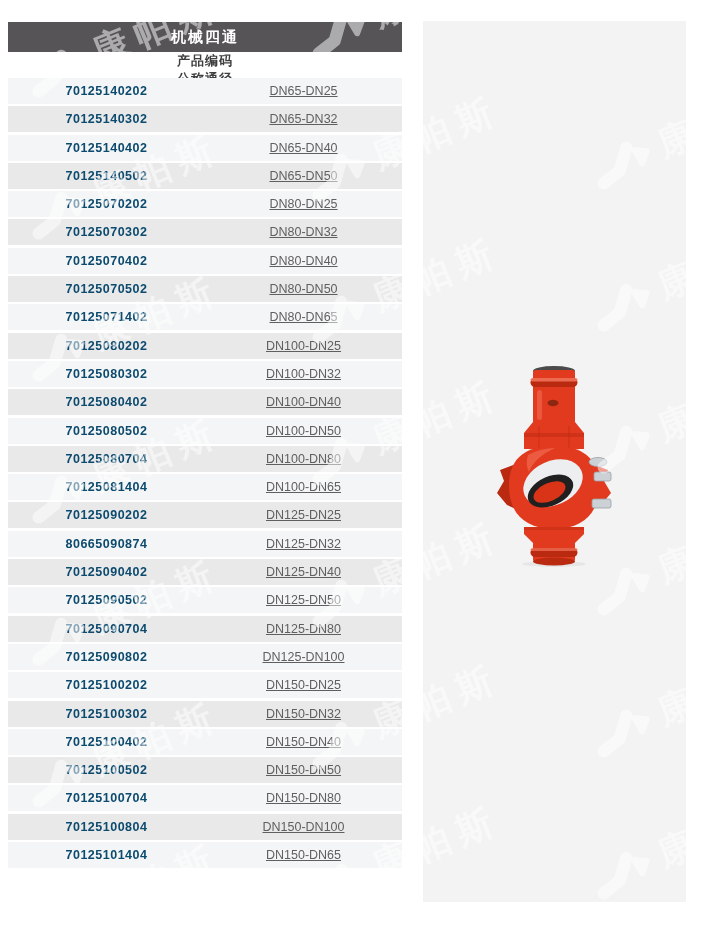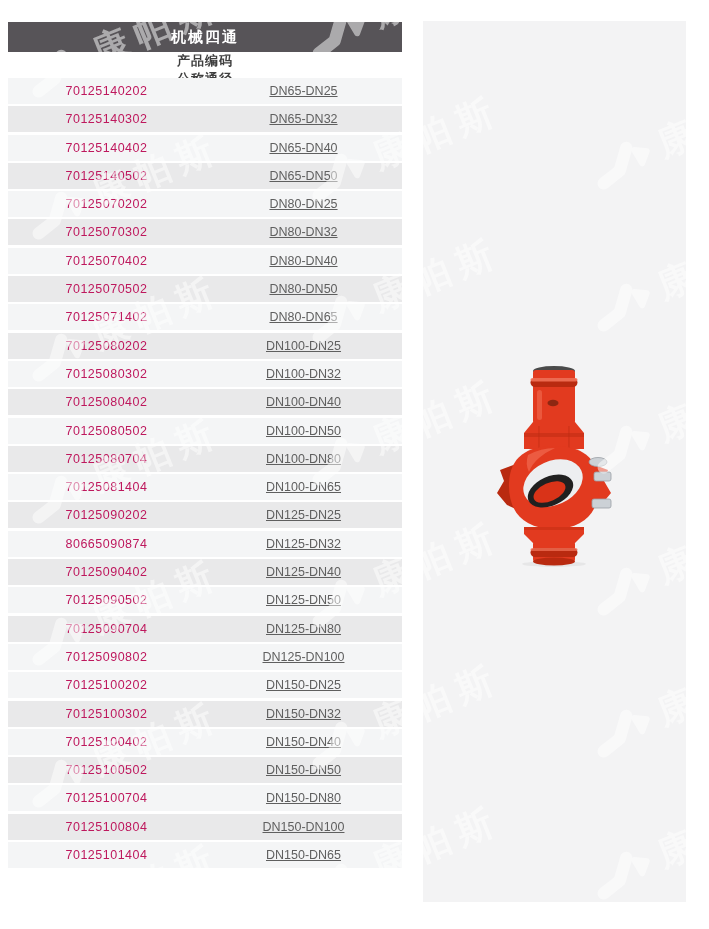--- a/index.html
+++ b/index.html
@@ -16,21 +16,21 @@
   .table-area{position:absolute;left:8px;top:22px;width:394px;}
   .title-bar{height:30px;background:var(--c-bar);display:flex;align-items:center;justify-content:center;}
   .title-bar span{color:#fff;font-size:15px;font-weight:bold;letter-spacing:2px;}
   .head-row{height:26px;display:flex;align-items:center;background:#fff;flex-direction:column;}
   .head-cell{width:50%;text-align:center;font-size:13px;font-weight:bold;color:#3f3f3f;letter-spacing:1px;}
   .tbody{display:flex;flex-direction:column;gap:2.3px;margin-top:0;}
   .trow{height:26px;display:flex;align-items:center;}
   .trow.odd{background:var(--c-row-light);}
   .trow.even{background:var(--c-row-dark);}
   .cell{width:50%;text-align:center;font-size:12.5px;}
-  .cell.code{color:#be185d;letter-spacing:0.5px;}
+  .cell.code{color:#0c4a6e;letter-spacing:0.5px;font-weight:bold;}
   .cell.dn{color:#5f5f5f;text-decoration:underline;}
 
   
   .product-panel{position:absolute;left:423px;top:21px;width:263px;height:881px;background:var(--c-panel);}
   .fitting-svg{position:absolute;left:71px;top:341px;width:120px;height:205px;}
   .f-red{fill:var(--c-red);} .f-reddark{fill:var(--c-red-dark);} .f-redlight{fill:var(--c-red-light);}
   .f-gasket{fill:var(--c-gasket);} .f-silver{fill:var(--c-silver);stroke:#9aa0a6;stroke-width:0.8;}
   .f-cap{fill:#4a4a4a;} .f-open{fill:#edeef0;}
 
   

